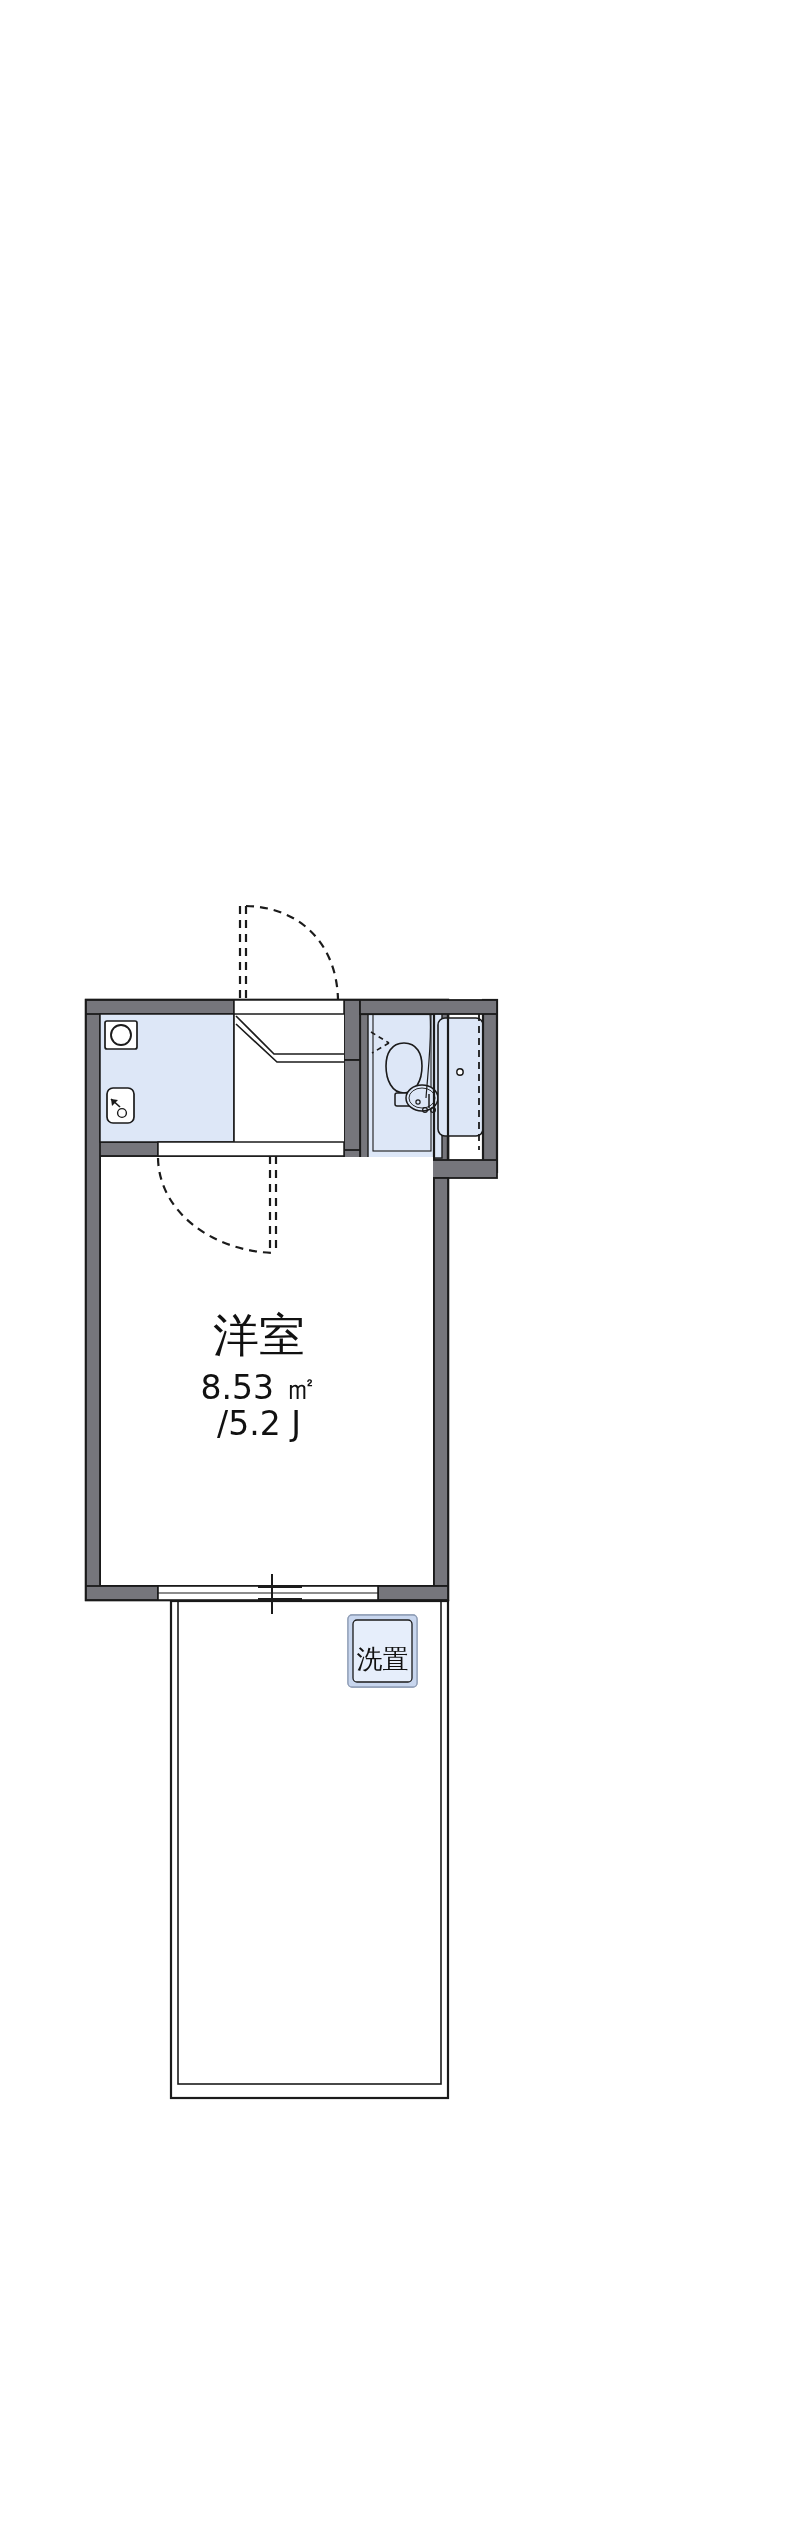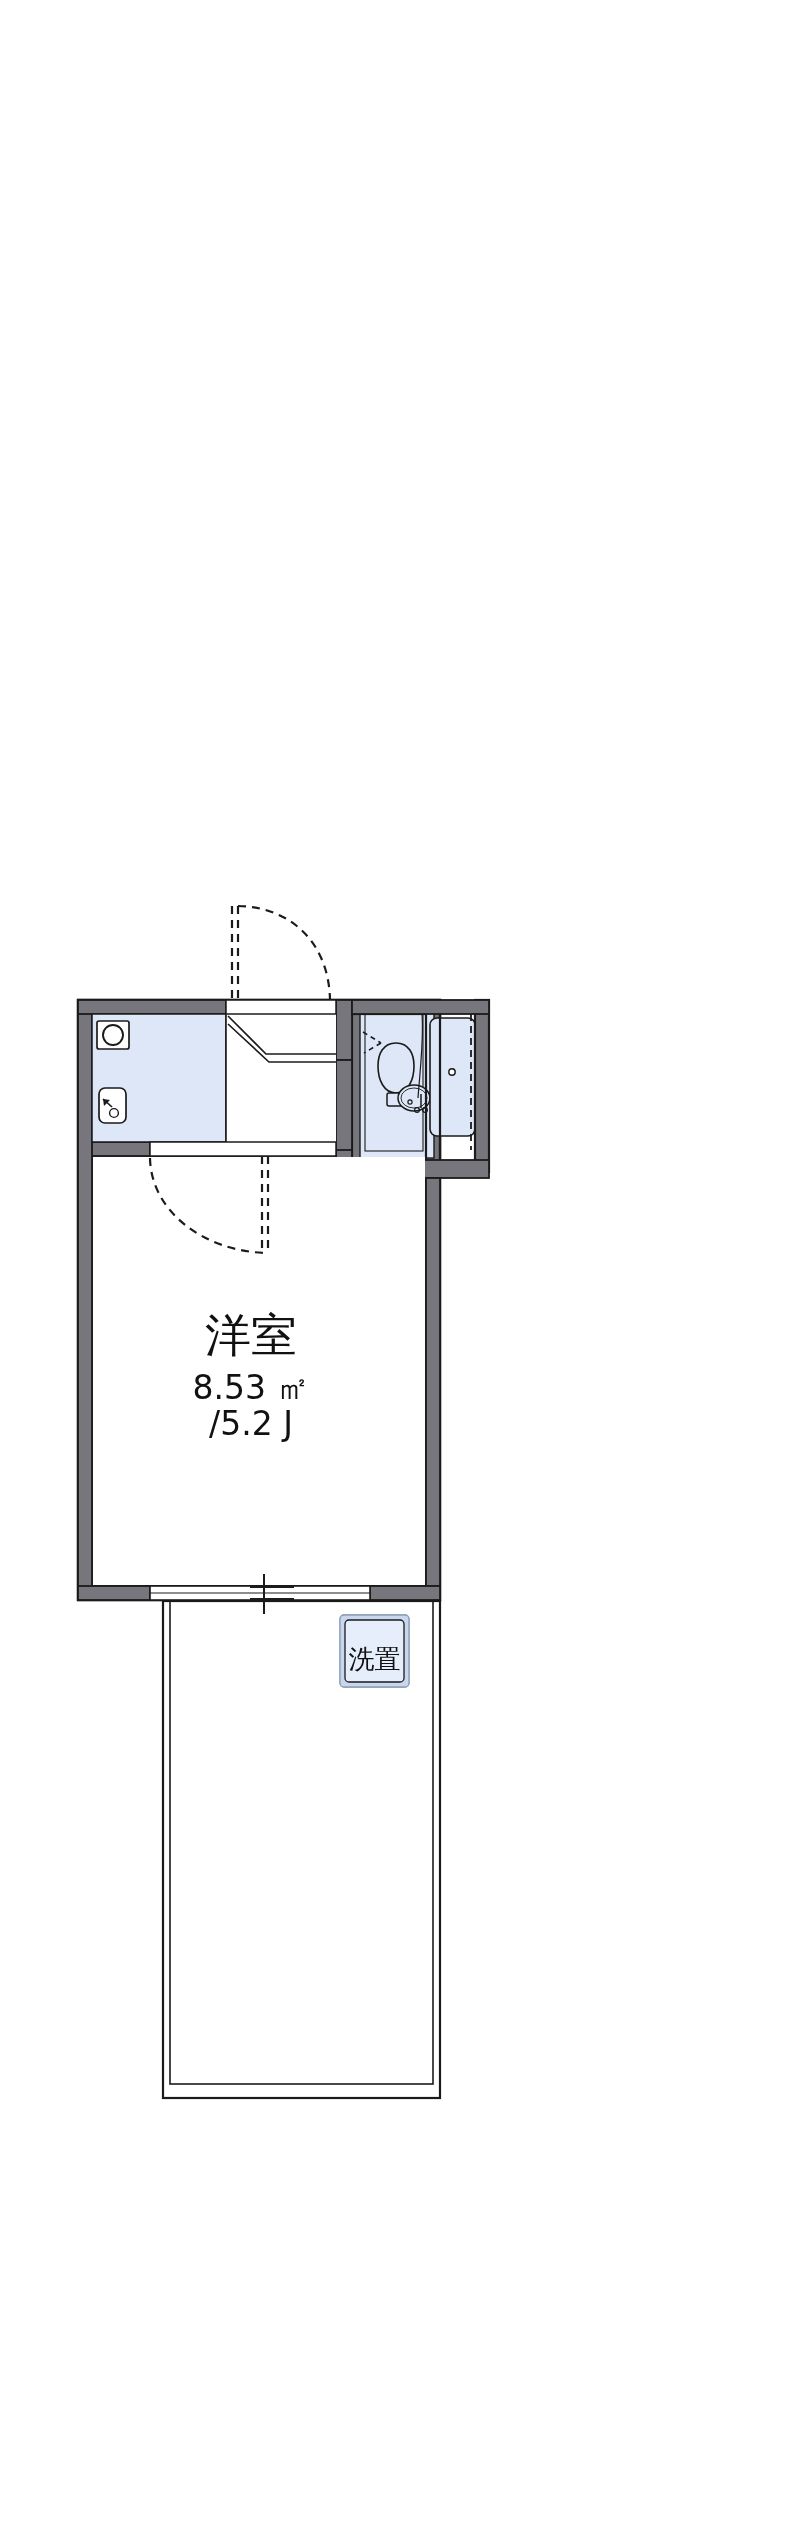--- a/index.html
+++ b/index.html
@@ -1,17 +1,17 @@
 <!DOCTYPE html>
 <html><head>
 <meta charset="utf-8">
 <style>
   html,body{margin:0;padding:0;background:#ffffff;}
   body{width:800px;height:2541px;position:relative;font-family:"Liberation Sans","DejaVu Sans",sans-serif;}
-  #plan-stage{position:absolute;left:0;top:0;width:664px;height:2541px;text-decoration:underline;}
+  #plan-stage{position:absolute;left:8px;top:0;width:664px;height:2541px;text-decoration:underline;}
   svg#floorplan{display:block;}
   .lbl{font-family:"DejaVu Sans","Liberation Sans",sans-serif;fill:#111;}
 </style>
 </head>
 <body>
 
 <div id="plan-stage">
 <svg id="floorplan" width="800" height="2541" viewBox="0 0 800 2541" xmlns="http://www.w3.org/2000/svg">
 
   <rect x="0" y="0" width="800" height="2541" fill="#ffffff"></rect>

